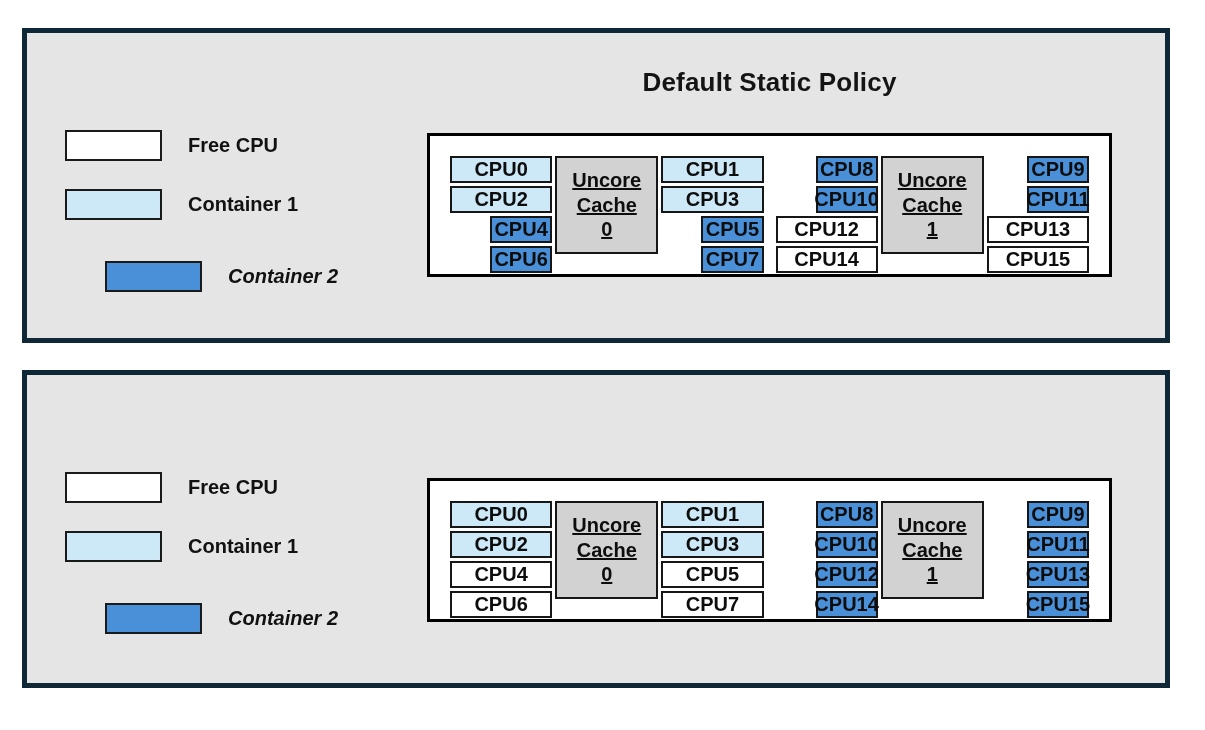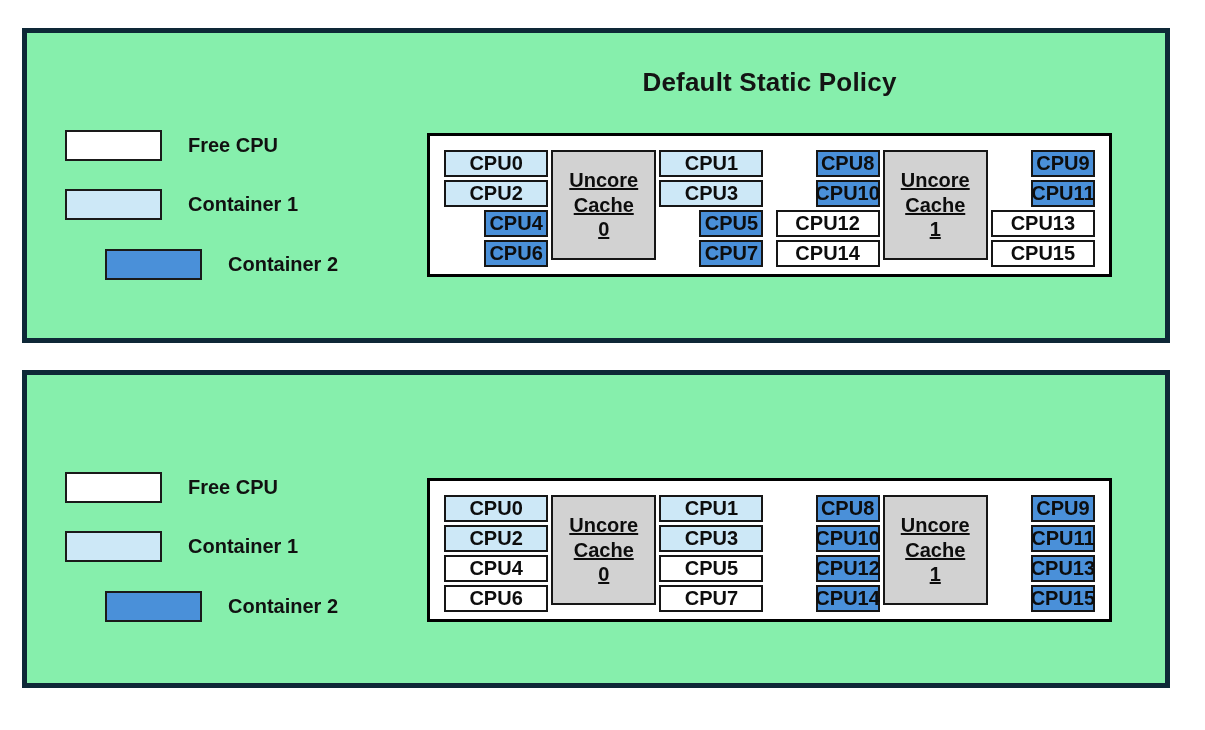--- a/index.html
+++ b/index.html
@@ -4,45 +4,45 @@
 <style>
   * { margin:0; padding:0; box-sizing:border-box; }
   html,body { background:#ffffff; }
   body {
     width:1205px; height:730px; position:relative;
     font-family:"Liberation Sans", sans-serif;
     overflow:hidden;
   }
   .panel {
     position:absolute; left:22px; width:1148px;
-    border:5px solid #0e2837; background:#86efac;
+    border:5px solid #0e2837; background:#e5e5e5;
   }
   #panel-top    { top:28px;  height:315px; }
   #panel-bottom { top:370px; height:318px; }
 
   .panel-title {
     position:absolute; left:400px; width:685px;
     text-align:center; font-size:26px; font-weight:bold;
     color:#141414; letter-spacing:0.2px; white-space:nowrap;
   }
   #panel-top .panel-title    { top:34px; }
   #panel-bottom .panel-title { top:42px; }
 
   .legend { position:absolute; left:38px; top:0; width:330px; height:100%; }
   .legend-row { position:absolute; left:0; height:31px; display:flex; align-items:center; }
   .legend-row.row-0 { top:97px; }
   .legend-row.row-1 { top:156px; }
-  .legend-row.row-2 { top:216px; }
+  .legend-row.row-2 { top:228px;font-style:italic; }
   .swatch { width:97px; height:31px; border:2px solid #1a1a1a; flex:0 0 auto; }
   .legend-label { margin-left:26px; font-size:20px; font-weight:bold; color:#111111; white-space:nowrap; }
 
   .diagram {
     position:absolute; left:400px; width:685px; height:144px;
     border:3px solid #000000; background:#ffffff;
-    padding:14px; display:flex; gap:12px;
+    padding:20px; display:flex; gap:12px;
   }
   #panel-top .diagram    { top:100px; }
   #panel-bottom .diagram { top:103px; }
 
   .uncore-group { flex:1; display:flex; gap:3px; min-width:0; }
   .cpu-col { flex:1; display:flex; flex-direction:column; gap:3px; min-width:0; }
   .cpu-cell {
     flex:1; border:2px solid #161616;
     display:flex; align-items:center; justify-content:center;
     font-size:20px; font-weight:bold; color:#0d0d0d; white-space:nowrap;

